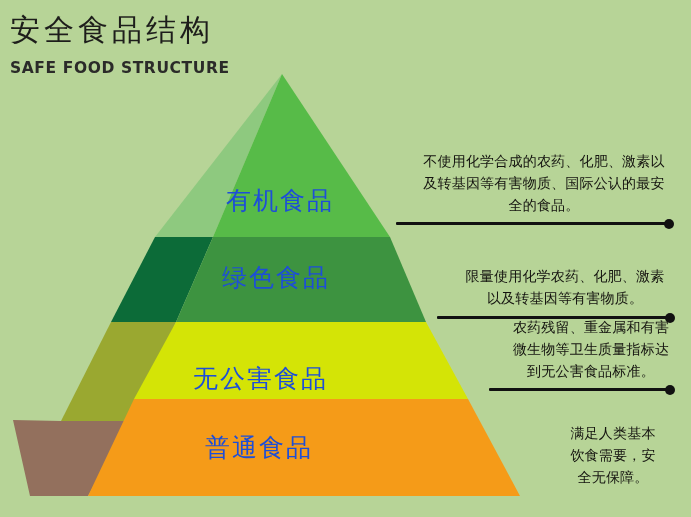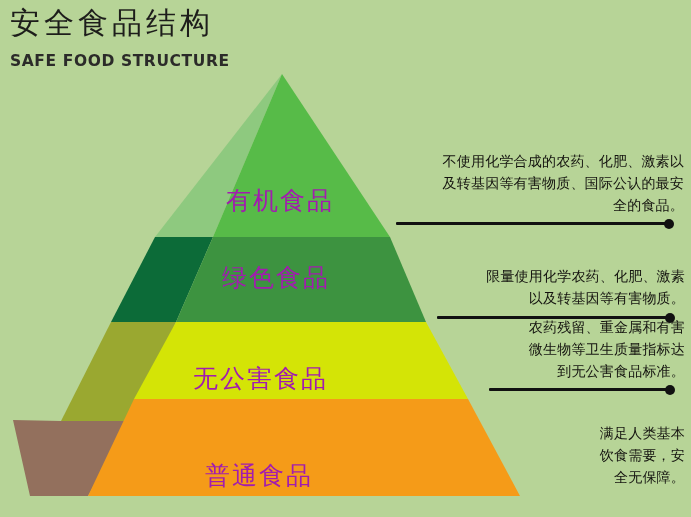--- a/index.html
+++ b/index.html
@@ -24,20 +24,21 @@
     width: 330px;
   }
   #title-cn {
     font-size: 30px;
     line-height: 38px;
     letter-spacing: 4px;
     color: #1d1d1b;
     font-weight: 400;
     font-family: "DejaVu Serif", "Liberation Serif", serif;
     white-space: nowrap;
+    margin-top: 7px;
   }
   #title-en {
     font-size: 15.5px;
     line-height: 19px;
     letter-spacing: 0.6px;
     color: #2b2b29;
     font-weight: 600;
     margin-top: 10px;
     white-space: nowrap;
   }
@@ -48,43 +49,43 @@
     left: 0;
     top: 0;
     width: 691px;
     height: 517px;
     pointer-events: none;
   }
   #pyramid svg { display: block; }
 
   .tier-label {
     position: absolute;
-    color: #a21caf;
+    color: #1d4ed8;
     font-size: 25px;
     line-height: 1;
     letter-spacing: 2px;
     white-space: nowrap;
     font-family: "DejaVu Sans", "Liberation Sans", sans-serif;
   }
   #label-tier-1 { left: 226px; top: 188px; }
   #label-tier-2 { left: 222px; top: 265px; }
   #label-tier-3 { left: 193px; top: 366px; }
-  #label-tier-4 { left: 205px; top: 435px; margin-top: 28px; }
+  #label-tier-4 { left: 205px; top: 435px; }
 
   
   .callout {
     position: absolute;
     color: #14130f;
     font-size: 14px;
     line-height: 22px;
     letter-spacing: 0.2px;
   }
   .callout .txt {
     display: block;
-    text-align: right;
+    text-align: center;
     margin-left: 8px;
   }
   .rule {
     position: relative;
     height: 10px;
     margin-top: 2px;
   }
   .rule .bar {
     position: absolute;
     left: 0;

